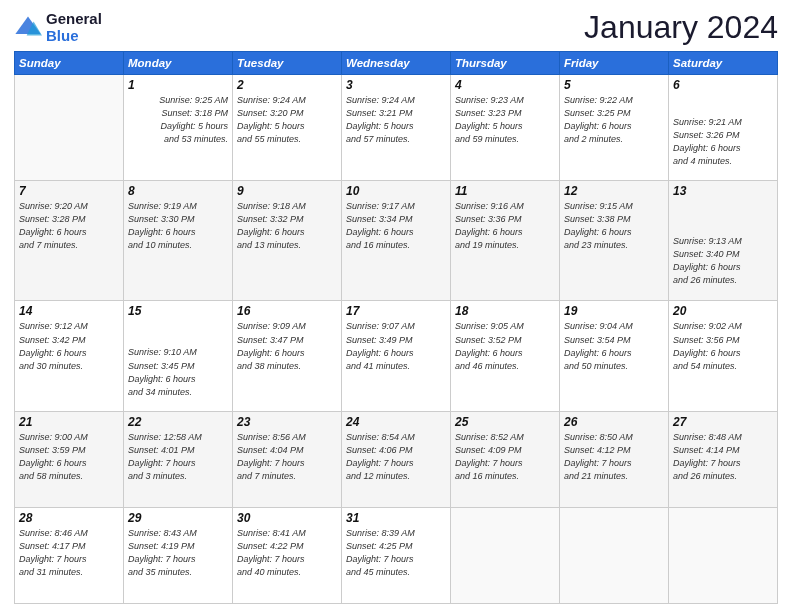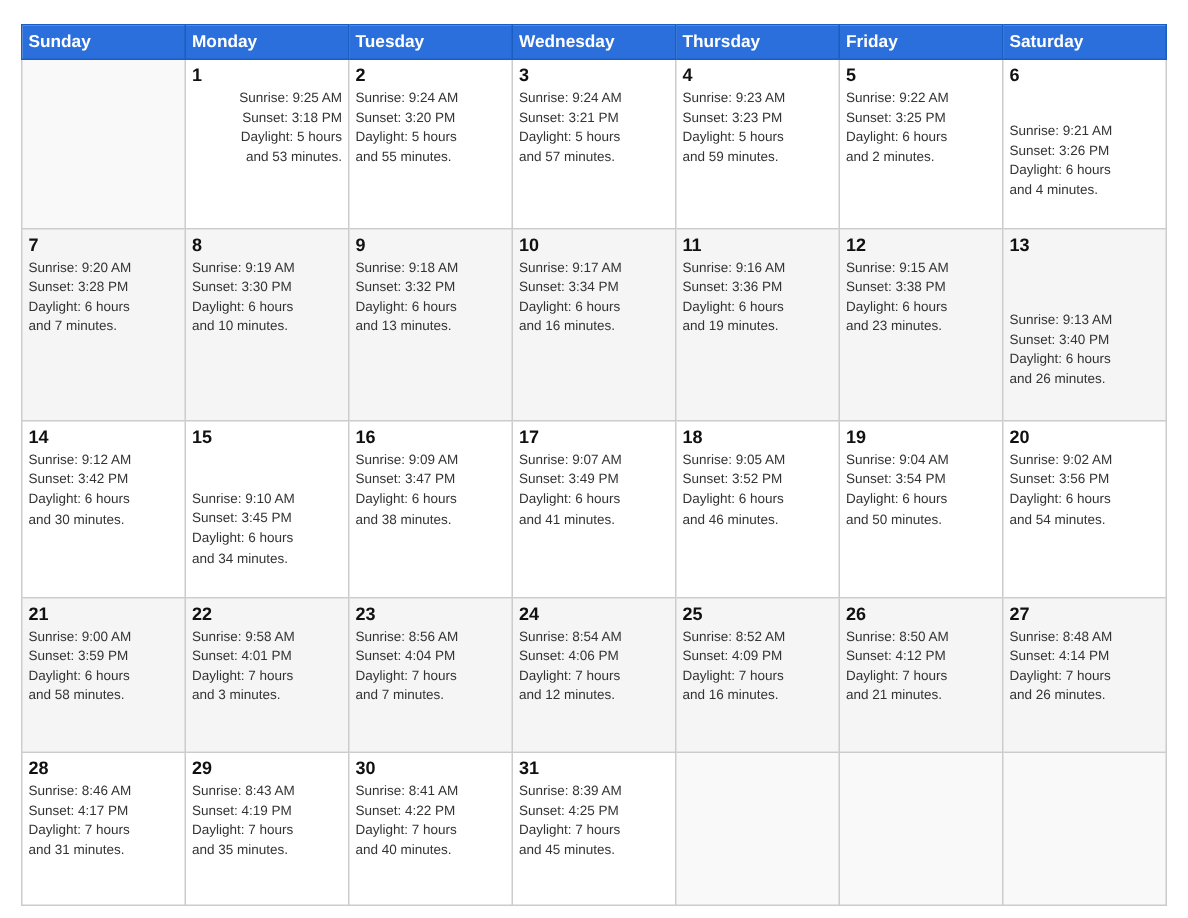--- a/index.html
+++ b/index.html
@@ -45,20 +45,21 @@
     .subtitle {
       font-size: 14px;
       color: #444;
     }
     .calendar {
       flex: 1;
       border: 1px solid #ccc;
       border-collapse: collapse;
       width: 100%;
       table-layout: fixed;
+      font-style: italic;
     }
     .calendar th {
       background: #2a6fdb;
       color: #fff;
       font-size: 11.5px;
       font-weight: bold;
       padding: 5px 4px;
       text-align: left;
       border: 1px solid #1a5fc0;
     }
@@ -90,21 +91,35 @@
     }
     .row-white {
       background: #fff;
     }
   </style>
 </head>
 <body>
 
 <div class="page">
   <div class="header">
+    <div class="logo">
+      <svg class="logo-icon" viewBox="0 0 40 40" xmlns="http://www.w3.org/2000/svg">
+        <rect x="0" y="0" width="40" height="40" fill="white"></rect>
+        <polygon points="20,5 38,30 2,30" fill="#2a6fdb" opacity="0.85"></polygon>
+        <polygon points="28,12 40,32 18,32" fill="#1a9ad7" opacity="0.7"></polygon>
+      </svg>
+      <div>
+        <div style="font-size:15px;font-weight:bold;color:#1a1a2e;line-height:1.15;">
+          <span style="color:#1a1a2e;">General</span><br>
+          <span style="color:#2a6fdb;">Blue</span>
+        </div>
+      </div>
+    </div>
     <div class="title-block">
+      <div class="main-title">January 2024</div>
     </div>
   </div>
 
   <table class="calendar">
     <thead>
       <tr>
       <th>Sunday</th>
           <th>Monday</th>
           <th>Tuesday</th>
           <th>Wednesday</th>
@@ -264,21 +279,21 @@
         <tr>
           <td class="row-shade">
             <span class="day-num">21</span>
             <div class="day-info" style="white-space: pre-line;">Sunrise: 9:00 AM
 Sunset: 3:59 PM
 Daylight: 6 hours
 and 58 minutes.</div>
           </td>
           <td class="row-shade">
             <span class="day-num">22</span>
-            <div class="day-info" style="white-space: pre-line;">Sunrise: 9:58 AM
+            <div class="day-info" style="white-space: pre-line;">Sunrise: 12:58 AM
 Sunset: 4:01 PM
 Daylight: 7 hours
 and 3 minutes.</div>
           </td>
           <td class="row-shade">
             <span class="day-num">23</span>
             <div class="day-info" style="white-space: pre-line;">Sunrise: 8:56 AM
 Sunset: 4:04 PM
 Daylight: 7 hours
 and 7 minutes.</div>

